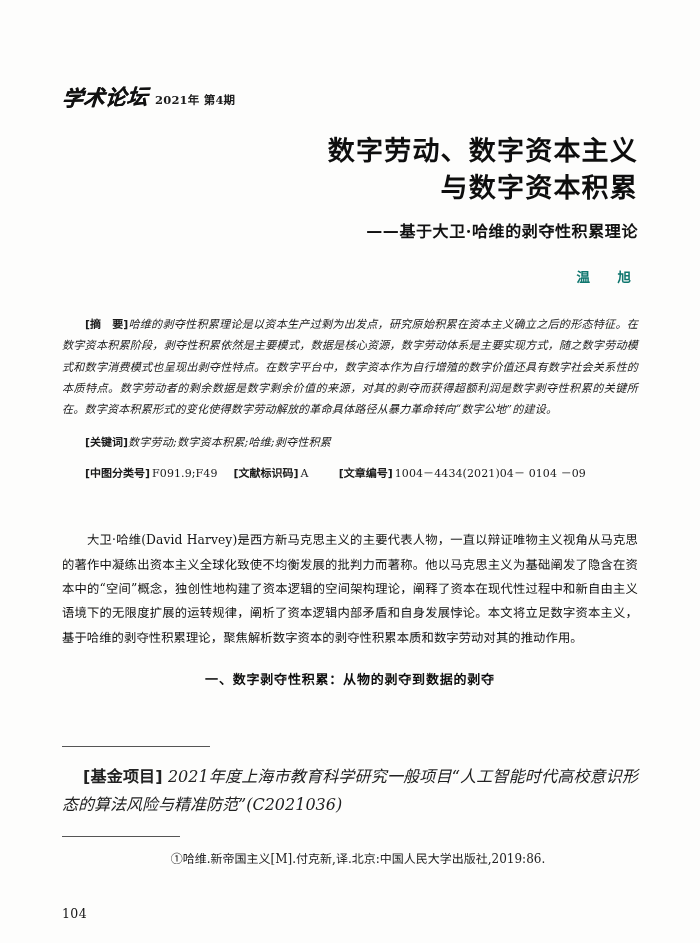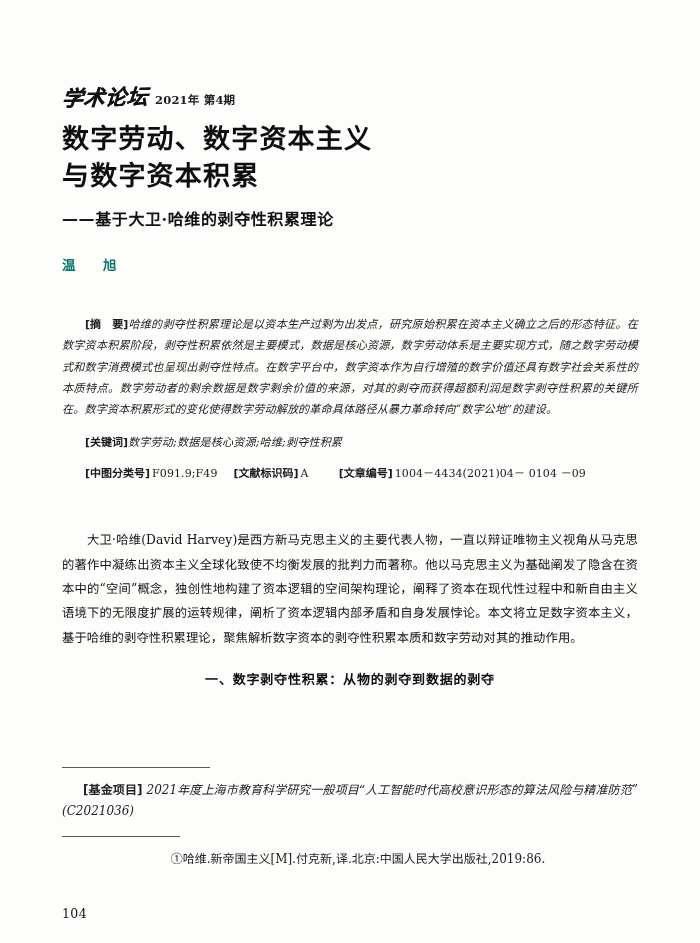--- a/index.html
+++ b/index.html
@@ -55,24 +55,24 @@
     font-weight: 600;
     color: #1b1b1b;
     line-height: 1;
     padding-bottom: 2px;
     letter-spacing: 0.2px;
   }
 
   
   .title-block {
     position: absolute;
-    top: 120px;
-    left: 0;
-    width: 576px;
-    text-align: left;
+    top: 132px;
+    left: 0;
+    width: 576px;
+    text-align: right;
   }
   .title-line {
     font-family: "DejaVu Sans", "Liberation Sans", sans-serif;
     font-size: 27px;
     font-weight: 700;
     letter-spacing: 1.2px;
     line-height: 1.38;
     color: #0e0e0e;
   }
   .subtitle {
@@ -174,21 +174,21 @@
   .fn-rule {
     width: 148px;
     height: 0;
     border-top: 0.8px solid #555;
     margin: 0 0 6px 0;
   }
   .fn-rule.short { width: 118px; }
   .fn-text {
     font-family: "DejaVu Serif", "Liberation Serif", serif;
     font-style: italic;
-    font-size: 12px;
+    font-size: 16px;
     line-height: 1.78;
     color: #212121;
     text-align: justify;
     text-justify: inter-character;
   }
   .fn-text.indent { text-indent: 21px; }
   .fn-text .fn-label {
     font-style: normal;
     font-weight: 700;
     font-family: "DejaVu Sans", "Liberation Sans", sans-serif;
@@ -229,21 +229,21 @@
       <div class="title-line">数字劳动、数字资本主义</div>
       <div class="title-line">与数字资本积累</div>
       <div class="subtitle">——基于大卫·哈维的剥夺性积累理论</div>
       <div class="author">温　旭</div>
     </div>
 
     <div class="frontmatter">
 
       <p class="fm-para indent"><span class="fm-label">[摘　要]</span><span>哈维的剥夺性积累理论是以资本生产过剩为出发点，研究原始积累在资本主义确立之后的形态特征。在数字资本积累阶段，剥夺性积累依然是主要模式，数据是核心资源，数字劳动体系是主要实现方式，随之数字劳动模式和数字消费模式也呈现出剥夺性特点。在数字平台中，数字资本作为自行增殖的数字价值还具有数字社会关系性的本质特点。数字劳动者的剩余数据是数字剩余价值的来源，对其的剥夺而获得超额利润是数字剥夺性积累的关键所在。数字资本积累形式的变化使得数字劳动解放的革命具体路径从暴力革命转向“数字公地”的建设。</span></p>
 
-      <p class="fm-para indent fm-row"><span class="fm-label">[关键词]</span><span>数字劳动;数据是核心资源;哈维;剥夺性积累</span></p>
+      <p class="fm-para indent fm-row"><span class="fm-label">[关键词]</span><span>数字劳动;数字资本积累;哈维;剥夺性积累</span></p>
 
 
       <div class="codes"><span class="fm-label">[中图分类号]</span><span>F091.9;F49</span><span class="gap"></span><span class="fm-label">[文献标识码]</span><span>A</span><span class="gap-wide"></span><span class="fm-label">[文章编号]</span><span>1004－4434(2021)04－ 0104 －09</span></div>
     </div>
 
     <div class="body-block">
       <p class="body-para">大卫·哈维(David Harvey)是西方新马克思主义的主要代表人物，一直以辩证唯物主义视角从马克思的著作中凝练出资本主义全球化致使不均衡发展的批判力而著称。他以马克思主义为基础阐发了隐含在资本中的“空间”概念，独创性地构建了资本逻辑的空间架构理论，阐释了资本在现代性过程中和新自由主义语境下的无限度扩展的运转规律，阐析了资本逻辑内部矛盾和自身发展悖论。本文将立足数字资本主义，基于哈维的剥夺性积累理论，聚焦解析数字资本的剥夺性积累本质和数字劳动对其的推动作用。</p>
 
       <h2 class="section-heading">一、数字剥夺性积累：从物的剥夺到数据的剥夺</h2>
 

